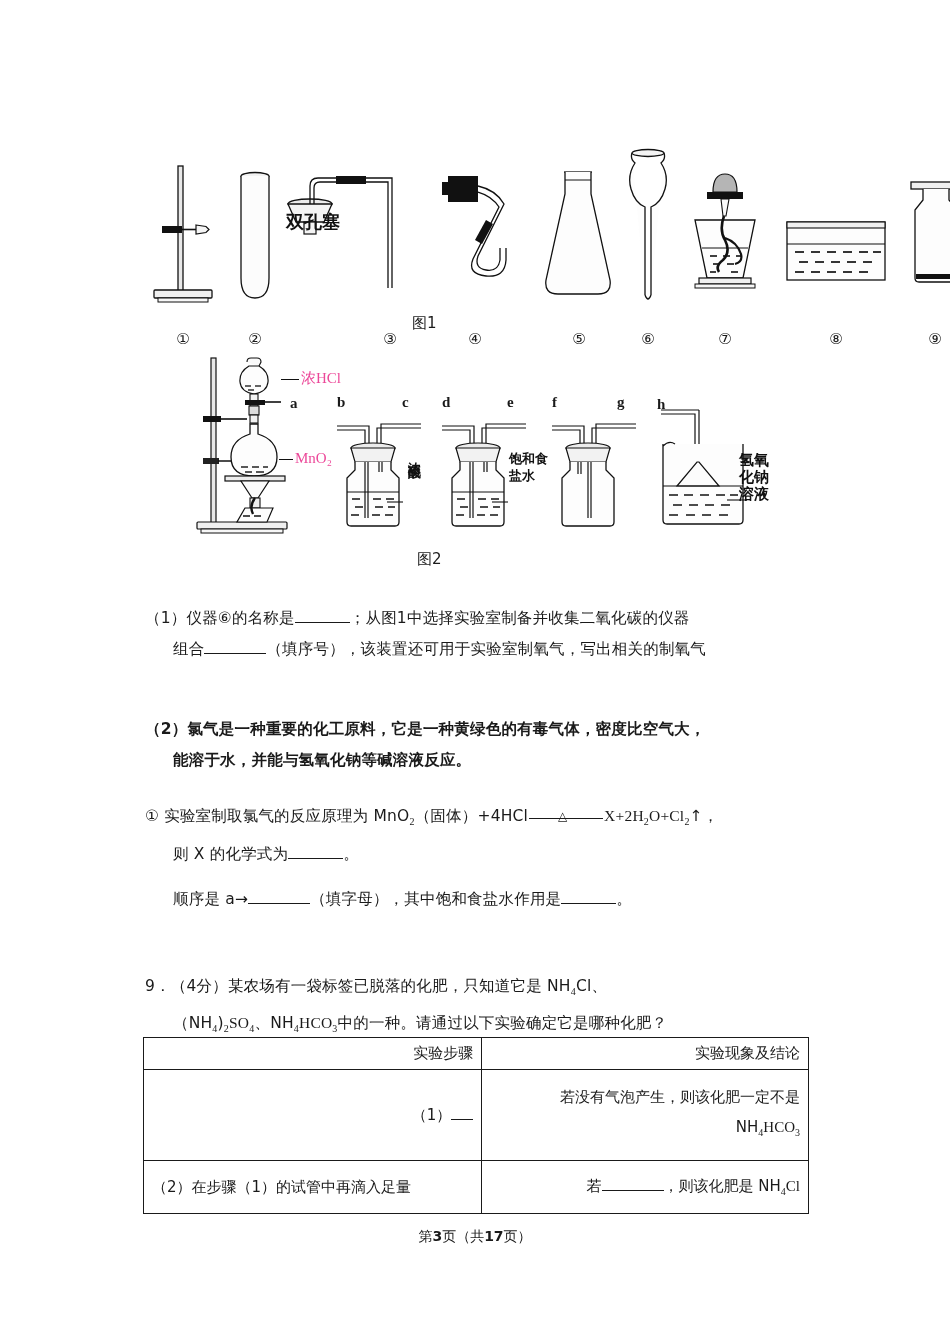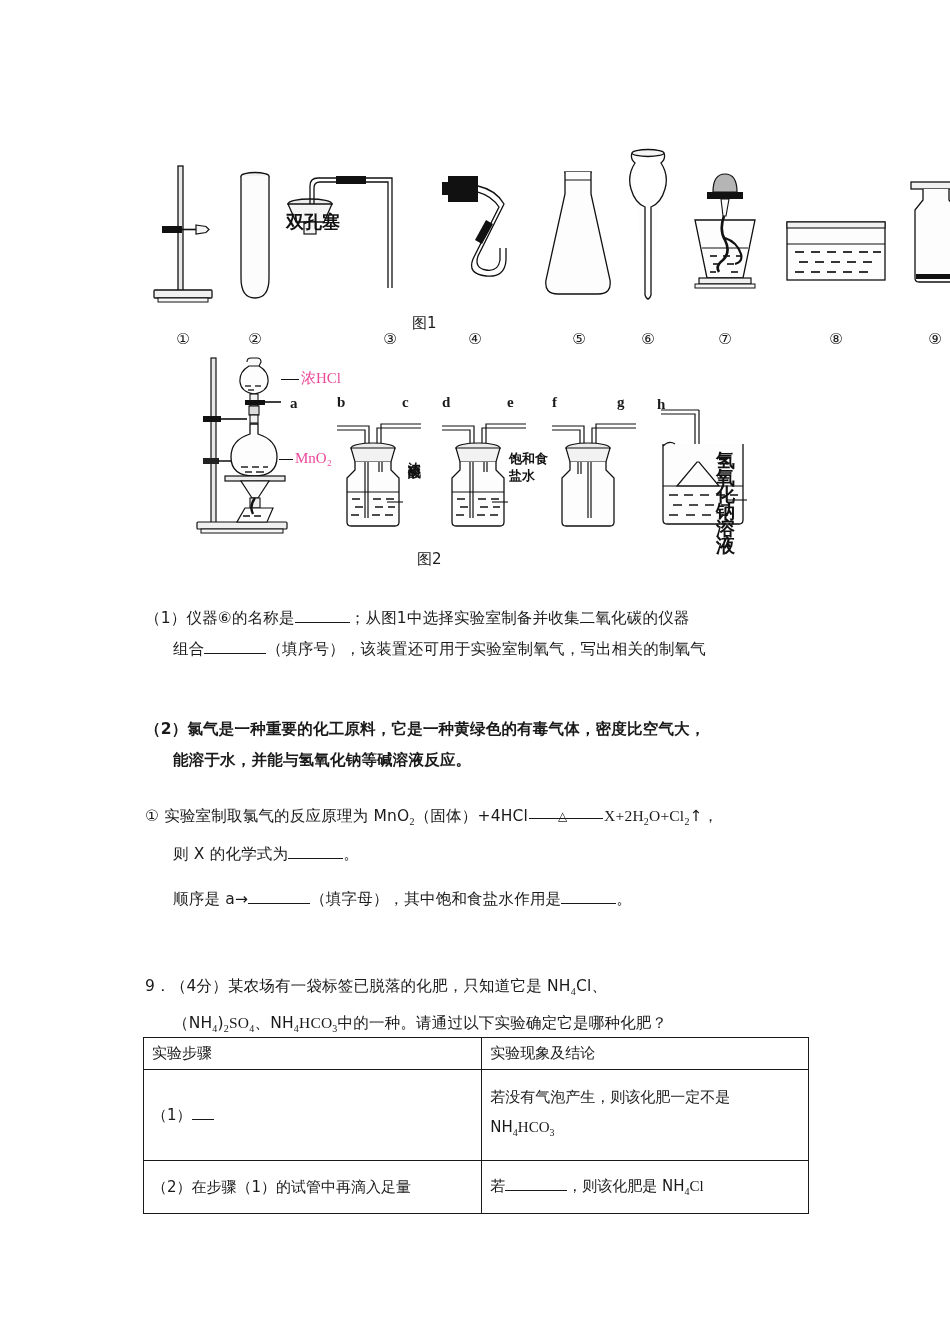--- a/index.html
+++ b/index.html
@@ -135,21 +135,21 @@
     font-size: 15px;
     color: #1a1a1a;
   }
   #steps-table td {
     border: 1.3px solid #1a1a1a;
     padding: 6px 8px;
     vertical-align: middle;
   }
   .col-a { width: 340px; }
   .col-b { width: 326px; }
-  .tc { text-align: left; }
+  .tc { text-align: right; }
   .tl { text-align: left; margin-top: 9px; }
   .cell-lines { line-height: 30px; }
 
   
   #footer {
     position: absolute;
     left: 0;
     top: 1228px;
     width: 950px;
     text-align: center;
@@ -477,21 +477,21 @@
             <line x1="66" y1="105" x2="75" y2="105"></line>
           <line x1="14" y1="115" x2="23" y2="115"></line>
             <line x1="31" y1="115" x2="40" y2="115"></line>
           <line x1="47" y1="115" x2="56" y2="115"></line>
             <line x1="64" y1="115" x2="73" y2="115"></line>
         </g>
         <line x1="72" y1="100" x2="92" y2="100" stroke="#111" stroke-width="1.1"></line>
       </svg>
     </div>
     <div class="port-label" style="left:462px; top:44px;">h</div>
-    <div class="cn-label" style="left:521px; top:100px; font-size:19px; line-height:17px; width:30px;">
+    <div class="cn-label" style="left:544px; top:100px; font-size:15px; line-height:17px; width:30px;">
       <span>氢氧化钠溶液</span>
     </div>
 
     <div class="fig-caption" style="left:222px; top:198px;">图2</div>
   </div>
 
   <div class="qtext" style="left:145px; top:603px; width:690px;">
     <span class="indent"><span>（1）仪器⑥的名称是</span><span class="blank b55"></span><span>；从图1中选择实验室制备并收集二氧化碳的仪器</span></span>
     <span class="indent" style="padding-left:28px;"><span>组合</span><span class="blank b62"></span><span>（填序号），该装置还可用于实验室制氧气，写出相关的制氧气</span></span>
   </div>
@@ -532,14 +532,17 @@
     </tr>
     <tr>
       <td class="col-a tl" style="height:40px;">（2）在步骤（1）的试管中再滴入足量</td>
       <td class="col-b tc">
         <span>若</span><span class="blank b62"></span><span>，则该化肥是 NH</span><span class="sym"><sub>4</sub></span><span class="sym">Cl</span>
       </td>
     </tr>
   </tbody>
     </table>
 
+  <div id="footer">
+    <span>第</span><b>3</b><span>页（共</span><b>17</b><span>页）</span>
+  </div>
 
 </div>
 
 </body></html>

